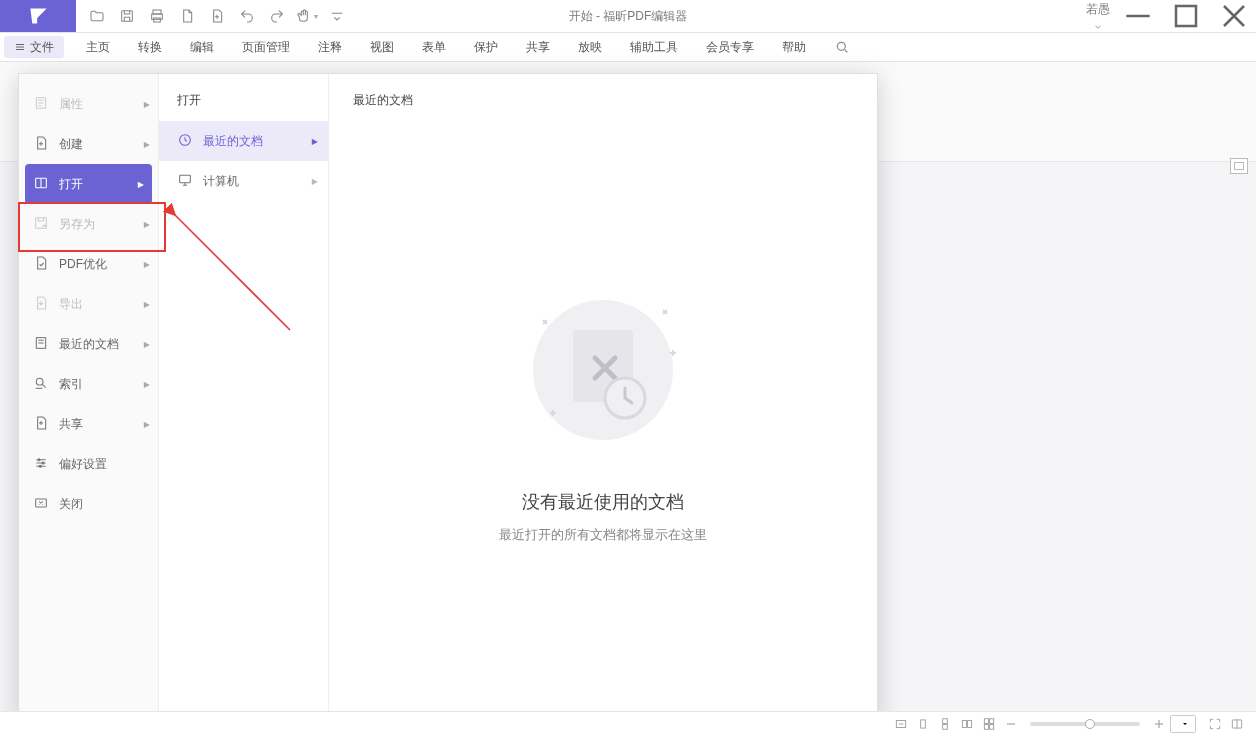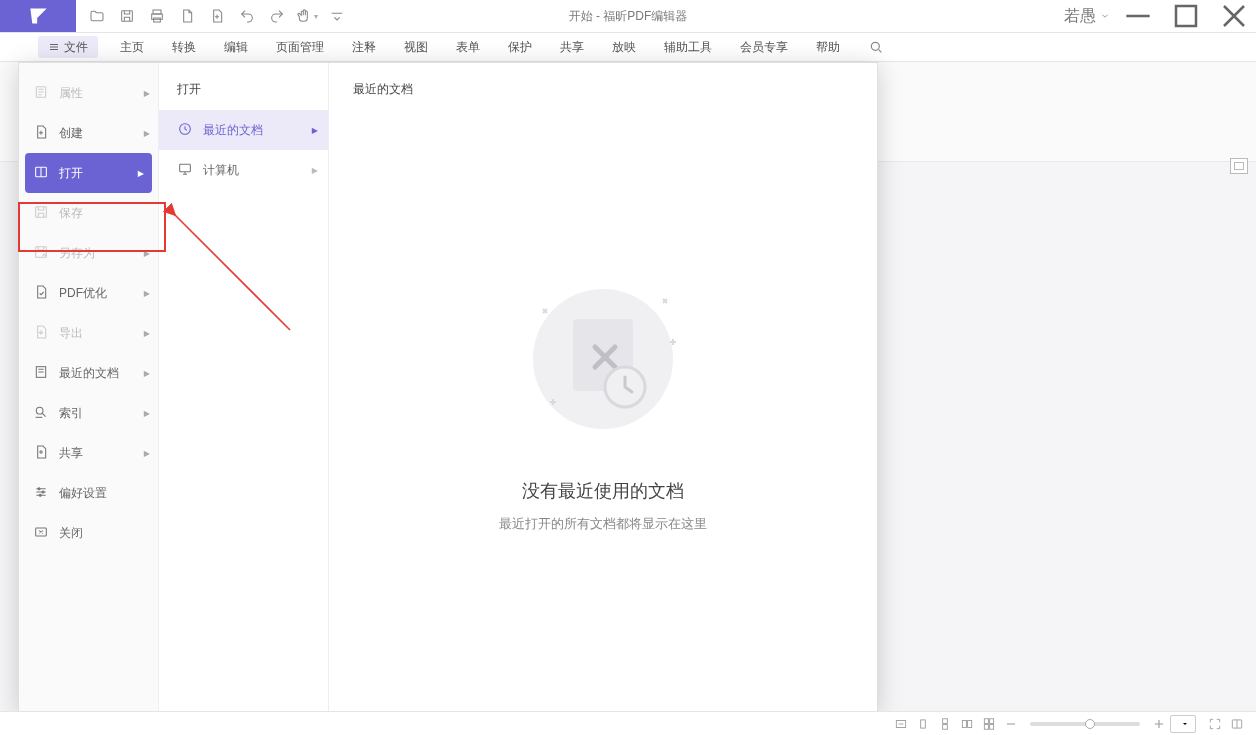--- a/index.html
+++ b/index.html
@@ -7,36 +7,36 @@
 
   
   .title-bar { height:32px; background:#fff; display:flex; align-items:center; position:relative; }
   .app-badge { width:76px; height:32px; background:#6b63d4; display:flex; align-items:center; justify-content:center; }
   .app-badge svg { width:20px; height:20px; }
   .quick-tools { display:flex; align-items:center; gap:4px; padding:0 8px; }
   .qt { width:26px; height:26px; display:flex; align-items:center; justify-content:center; color:#888; cursor:pointer; border-radius:3px; }
   .qt svg { width:16px; height:16px; }
   .title-center { position:absolute; left:50%; transform:translateX(-50%); font-size:12px; color:#7a7a7a; white-space:nowrap;text-align:right; }
   .title-right { position:absolute; right:0; display:flex; align-items:center; gap:8px; padding-right:2px; }
-  .acct { font-size:16px; color:#7a7a7a; display:flex; align-items:center; gap:4px; cursor:pointer; }
+  .acct { font-size:12px; color:#7a7a7a; display:flex; align-items:center; gap:4px; cursor:pointer;flex-direction:column; }
   .wbtn { width:40px; height:32px; display:flex; align-items:center; justify-content:center; color:#666; cursor:pointer; }
 
   
   .menu-row { height:30px; background:#fff; display:flex; align-items:center; border-bottom:1px solid #e5e5e5; border-top:1px solid #e5e5e5; padding-left:4px; }
-  .file-btn { height:22px; background:#eceaf8; color:#555; font-size:12px; display:flex; align-items:center; gap:4px; padding:0 10px; border-radius:3px; cursor:pointer; margin-right:8px;margin-left:34px; }
+  .file-btn { height:22px; background:#eceaf8; color:#555; font-size:12px; display:flex; align-items:center; gap:4px; padding:0 10px; border-radius:3px; cursor:pointer; margin-right:8px; }
   .file-btn svg { width:12px; height:12px; }
   .menu-item { font-size:12px; color:#555; padding:0 14px; height:30px; display:flex; align-items:center; cursor:pointer; }
   .search-btn { margin-left:8px; width:28px; height:28px; display:flex; align-items:center; justify-content:center; color:#888; cursor:pointer; }
 
   
   .bg-tab-strip { position:absolute; top:62px; left:0; right:0; height:100px; background:#fafafa; border-bottom:1px solid #e8e8e8; }
   .bg-name-tag { position:absolute; top:116px; right:380px; font-size:12px; color:#888; }
 
   
-  .panel { position:absolute; top:62px; left:18px; width:860px; height:650px; background:#fff; box-shadow:0 4px 24px rgba(0,0,0,.18); display:flex; border:1px solid #e0e0e0;justify-content:flex-end; }
+  .panel { position:absolute; top:73px; left:18px; width:860px; height:650px; background:#fff; box-shadow:0 4px 24px rgba(0,0,0,.18); display:flex; border:1px solid #e0e0e0;justify-content:flex-end; }
   .panel .col1 { width:140px; background:#fafafa; border-right:1px solid #eee; padding:10px 0; }
   .col1 .li { height:40px; display:flex; align-items:center; padding:0 14px; font-size:12px; color:#666; cursor:pointer; position:relative; gap:10px; }
   .col1 .li .chev { position:absolute; right:8px; font-size:8px; color:#aaa; }
   .col1 .li.active { background:#6b63d4; color:#fff; border-radius:4px; margin:0 6px; padding:0 8px; }
   .col1 .li.active .chev { color:#fff; }
   .col1 .li.disabled { color:#bbb; }
   .col1 .li svg { width:16px; height:16px; flex-shrink:0; }
 
   .panel .col2 { width:170px; border-right:1px solid #eee; padding:18px 0; }
   .col2 .header { font-size:12px; color:#444; padding:0 18px 12px; }
@@ -198,27 +198,20 @@
         <span>创建</span>
         <span class="chev">▶</span>
       </div>
       <div class="li active">
         <span><svg viewBox="0 0 24 24" fill="none" stroke="#fff" stroke-width="1.6">
             <rect x="4" y="5" width="16" height="14" rx="1"></rect>
             <path d="M12 5v14"></path>
           </svg></span>
         <span>打开</span>
         <span class="chev">▶</span>
-      </div>
-      <div class="li disabled">
-        <span><svg viewBox="0 0 24 24" fill="none" stroke="#ccc" stroke-width="1.6">
-            <rect x="4" y="4" width="16" height="16" rx="1"></rect>
-            <path d="M8 4v5h8V4M8 20v-6h8v6"></path>
-          </svg></span>
-        <span>保存</span>
       </div>
       <div class="li disabled">
         <span><svg viewBox="0 0 24 24" fill="none" stroke="#ccc" stroke-width="1.6">
             <rect x="4" y="4" width="16" height="16" rx="1"></rect>
             <path d="M8 4v5h8V4"></path>
             <path d="M14 18l3-3 3 3"></path>
           </svg></span>
         <span>另存为</span>
         <span class="chev">▶</span>
       </div>

